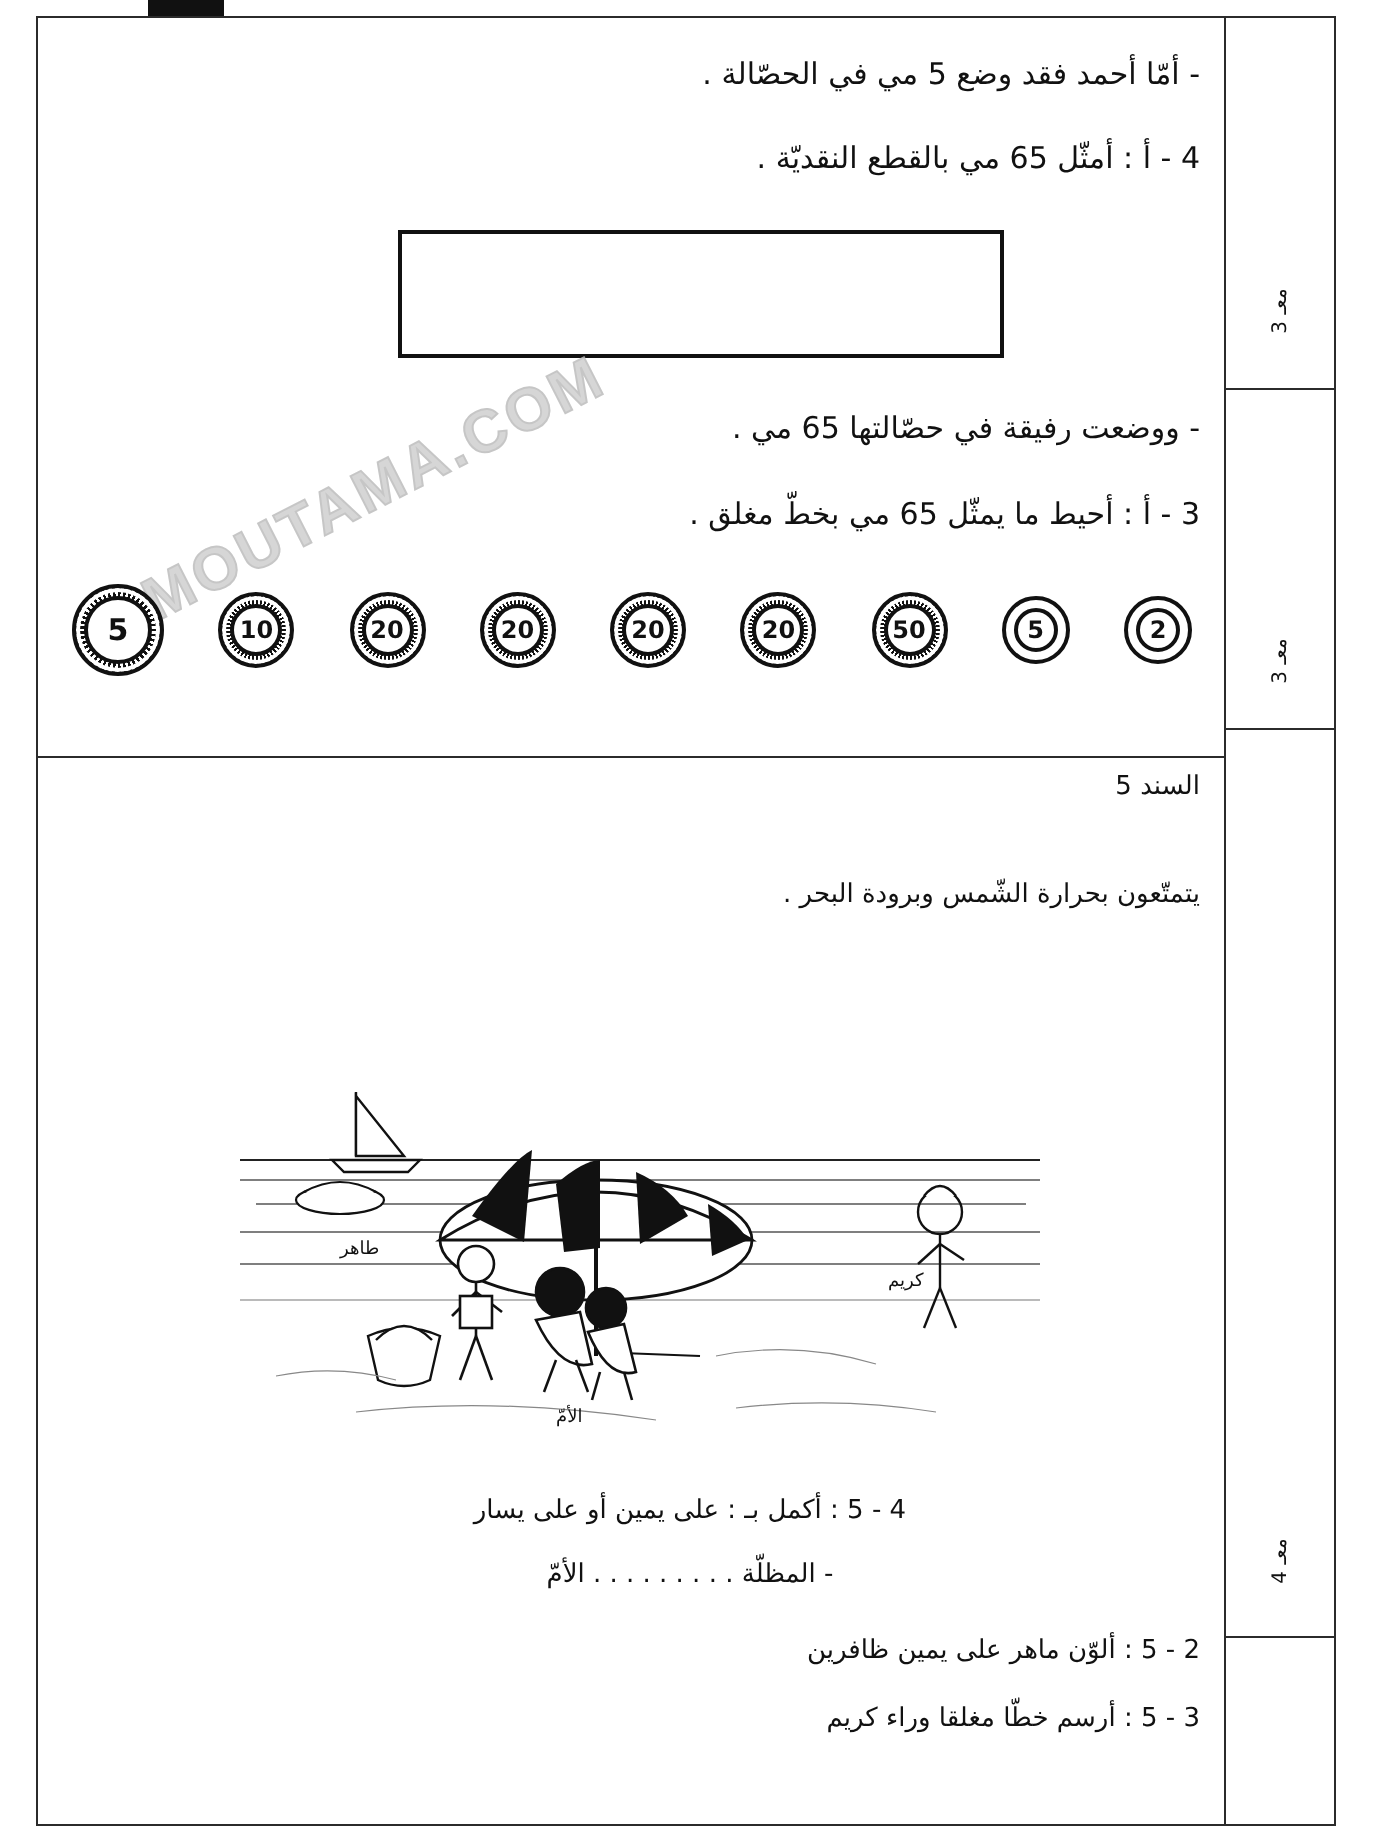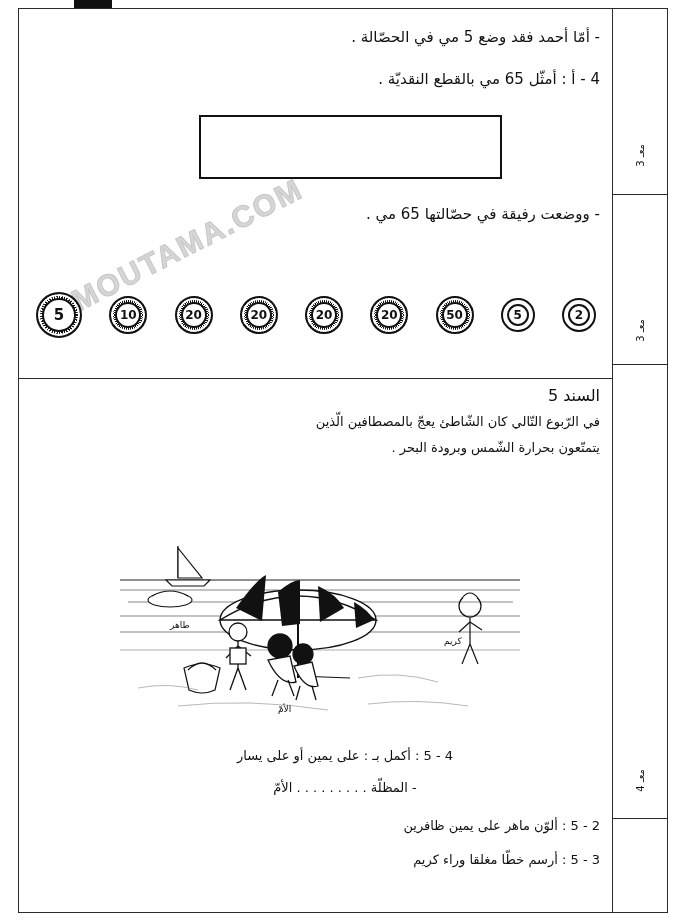--- a/index.html
+++ b/index.html
@@ -153,21 +153,21 @@
   }
   .cap{
     position:absolute;
     font-size:9px;
     direction:rtl;
     color:#111;
   }
   .hdr-right{
     position:absolute;
     direction:rtl;
-    font-size:16px;
+    font-size:13px;
     color:#111;
   }
 </style>
 </head>
 <body>
 
 <div class="page">
 
   <div class="scanmark"></div>
 
@@ -183,20 +183,21 @@
     
   </div>
 
   <div class="mcell" style="top:120px;height:70px;">
     <span class="rot">معـ 3</span>
   </div>
   <div class="sep-right" style="top:194px;"></div>
 
   <div class="line" style="left:110px;top:205px;width:490px;">- ووضعت رفيقة في حصّالتها 65 مي .</div>
 
+  <div class="line" style="left:110px;top:248px;width:490px;text-align:right;">3 - أ : أحيط ما يمثّل 65 مي بخطّ مغلق .</div>
 
   <div class="watermark">MOUTAMA.COM</div>
 
   <div class="coins">
       <div class="coin size-l ridged">
         <div class="inner"></div>
         <span>5</span>
       </div>
       <div class="coin size-m ridged">
         <div class="inner"></div>
@@ -234,21 +235,20 @@
 
   <div class="mcell" style="top:300px;height:60px;">
     <span class="rot">معـ 3</span>
   </div>
   <div class="sep-right" style="top:364px;"></div>
 
   <div class="sep-full" style="top:378px;"></div>
 
   <div class="hdr-right" style="left:480px;top:386px;width:120px;text-align:right;">السند 5</div>
 
-  <div class="line ln-sm" style="left:40px;top:414px;width:560px;text-align:right;">في الرّبوع التّالي كان الشّاطئ يعجّ بالمصطافين الّذين</div>
 
   <div class="line ln-sm" style="left:40px;top:440px;width:560px;text-align:right;">يتمتّعون بحرارة الشّمس وبرودة البحر .</div>
 
 
   <div class="illus">
     <svg width="404" height="190" viewBox="0 0 404 190">
       <rect x="0" y="0" width="404" height="190" fill="#ffffff"></rect>
 
       <line x1="2" y1="52" x2="402" y2="52" stroke="#222" stroke-width="1"></line>
       <line x1="2" y1="62" x2="402" y2="62" stroke="#555" stroke-width="0.7"></line>

